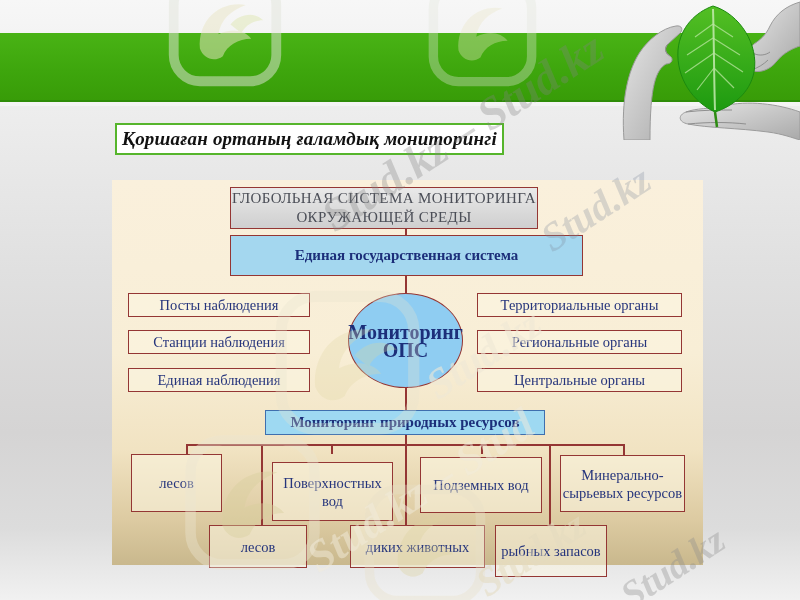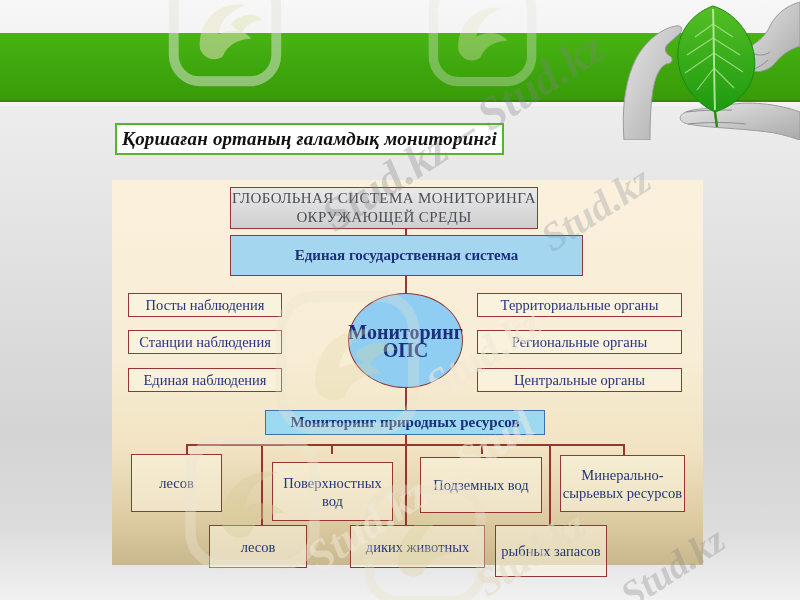--- a/index.html
+++ b/index.html
@@ -29,21 +29,21 @@
   .box span{display:block;}
   .val{background:rgba(252,245,226,.55);color:#26357c;font-size:14.5px;line-height:18px;}
   .gray-box{left:230px;top:187px;width:308px;height:42px;
     background:linear-gradient(180deg,#e9e9e9,#cfcfcf);color:#4b4e57;font-size:15px;letter-spacing:.4px;line-height:19px;font-family:Liberation Serif, serif;}
   .egsem-box{left:230px;top:235px;width:353px;height:41px;background:#a4d7ef;
     color:#1c2f7a;font-weight:bold;font-size:15px;line-height:19px;}
   .ellipse{left:348px;top:293px;width:115px;height:95px;border-radius:50%;
     background:#8fcdf2;color:#1c2f7a;font-weight:bold;font-size:20px;line-height:18px;}
   .cyan-box{left:265px;top:410px;width:280px;height:25px;background:#9ed9f2;
     border:1.5px solid #3f6fae;color:#1c2f7a;font-weight:bold;font-size:15px;}
-  .lb{left:128px;width:154px;height:24px;}
+  .lb{left:128px;width:182px;height:24px;}
   .rb{left:477px;width:205px;height:24px;}
   .conn{position:absolute;background:#943634;z-index:5;}
   
   .wm{position:absolute;font-style:italic;font-weight:bold;white-space:nowrap;z-index:7;
     transform:rotate(-33deg);font-family:"Liberation Serif","DejaVu Serif",serif;pointer-events:none;}
   .wm-logo{position:absolute;z-index:7;pointer-events:none;}
 </style>
 </head>
 <body>
 

